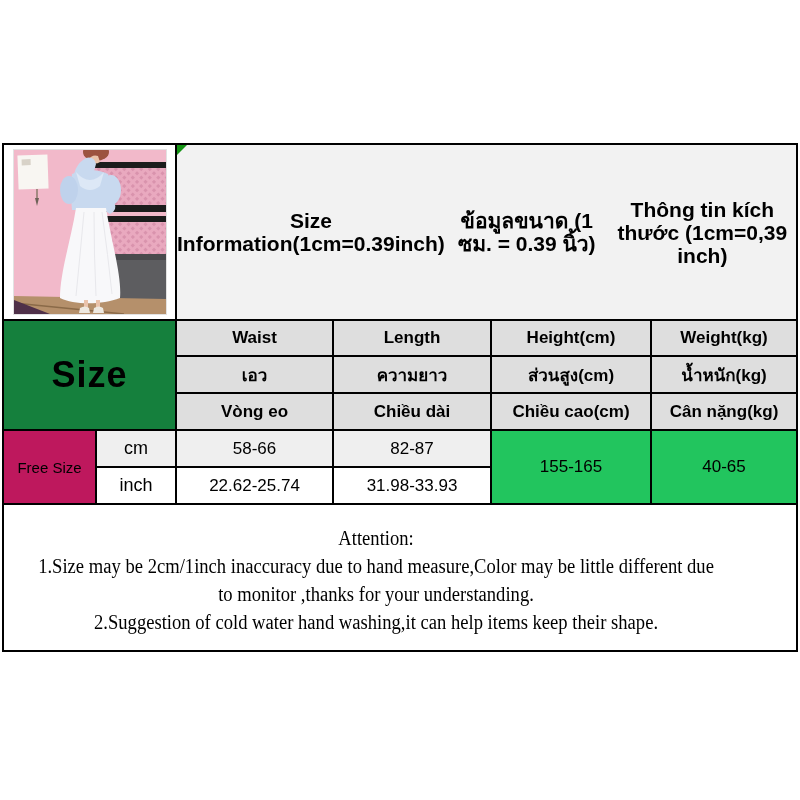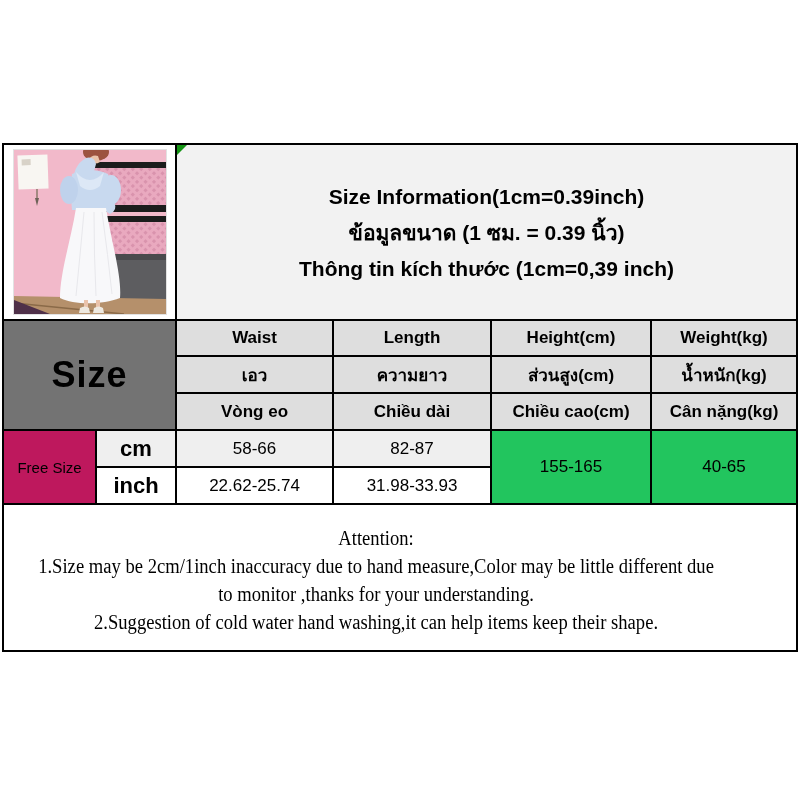--- a/index.html
+++ b/index.html
@@ -21,30 +21,30 @@
   tr.r-hdr1{height:36px;}
   tr.r-hdr2{height:37px;}
   tr.r-hdr3{height:37px;border-radius:13px;}
   tr.r-cm{height:37px;}
   tr.r-inch{height:37px;}
   tr.r-att{height:147px;}
   
   td.img-cell{background:#ffffff;}
   td.title-cell{background:#f2f2f2;position:relative;}
   td.hdr{background:#dedede;font-weight:bold;font-size:17px;}
-  td.size-cell{background:#737373;font-weight:bold;font-size:36px;letter-spacing:1px;}
+  td.size-cell{background:#15803d;font-weight:bold;font-size:36px;letter-spacing:1px;}
   td.freesize-cell{background:#be185d;font-weight:normal;font-size:15px;}
-  td.unit-cell{font-weight:bold;font-size:22px;}
+  td.unit-cell{font-weight:normal;font-size:18px;}
   td.val{font-size:17px;}
   tr.r-cm td.val, tr.r-cm td.unit-cell{background:#efefef;}
   td.merged-val{background:#22c55e;font-size:17px;}
   tr.r-inch td{background:#ffffff;}
   td.attention-cell{background:#ffffff;text-align:left;vertical-align:top;}
   
-  .title-lines{display:flex;flex-direction:column;gap:13px;justify-content:center;align-items:center;height:100%;}
+  .title-lines{display:flex;gap:13px;justify-content:center;align-items:center;height:100%;}
   .title-line{font-weight:bold;font-size:21px;line-height:23px;}
   .flag-tri{
     position:absolute;left:0;top:0;width:0;height:0;
     border-top:10px solid #149414;border-right:10px solid transparent;
   }
   
   .photo-wrap{display:flex;justify-content:center;align-items:center;height:100%;}
   .photo-wrap svg{display:block;border:1px solid #e2e2e2;}
   
   .att-block{padding:4px 0 0 7px;font-family:Liberation Serif, serif;}

